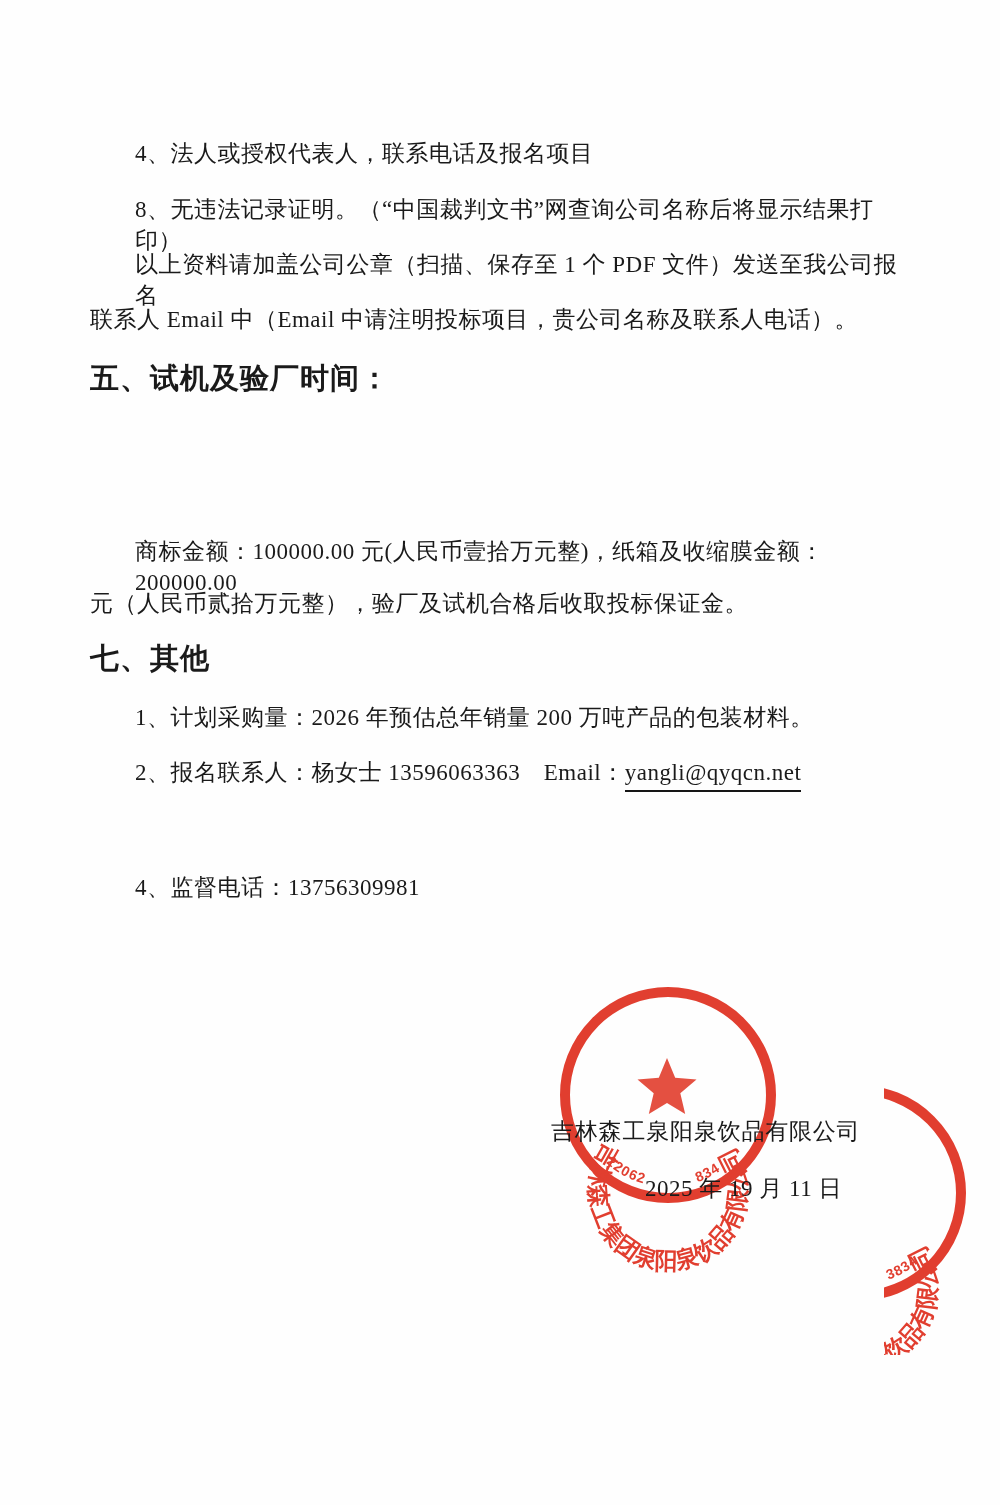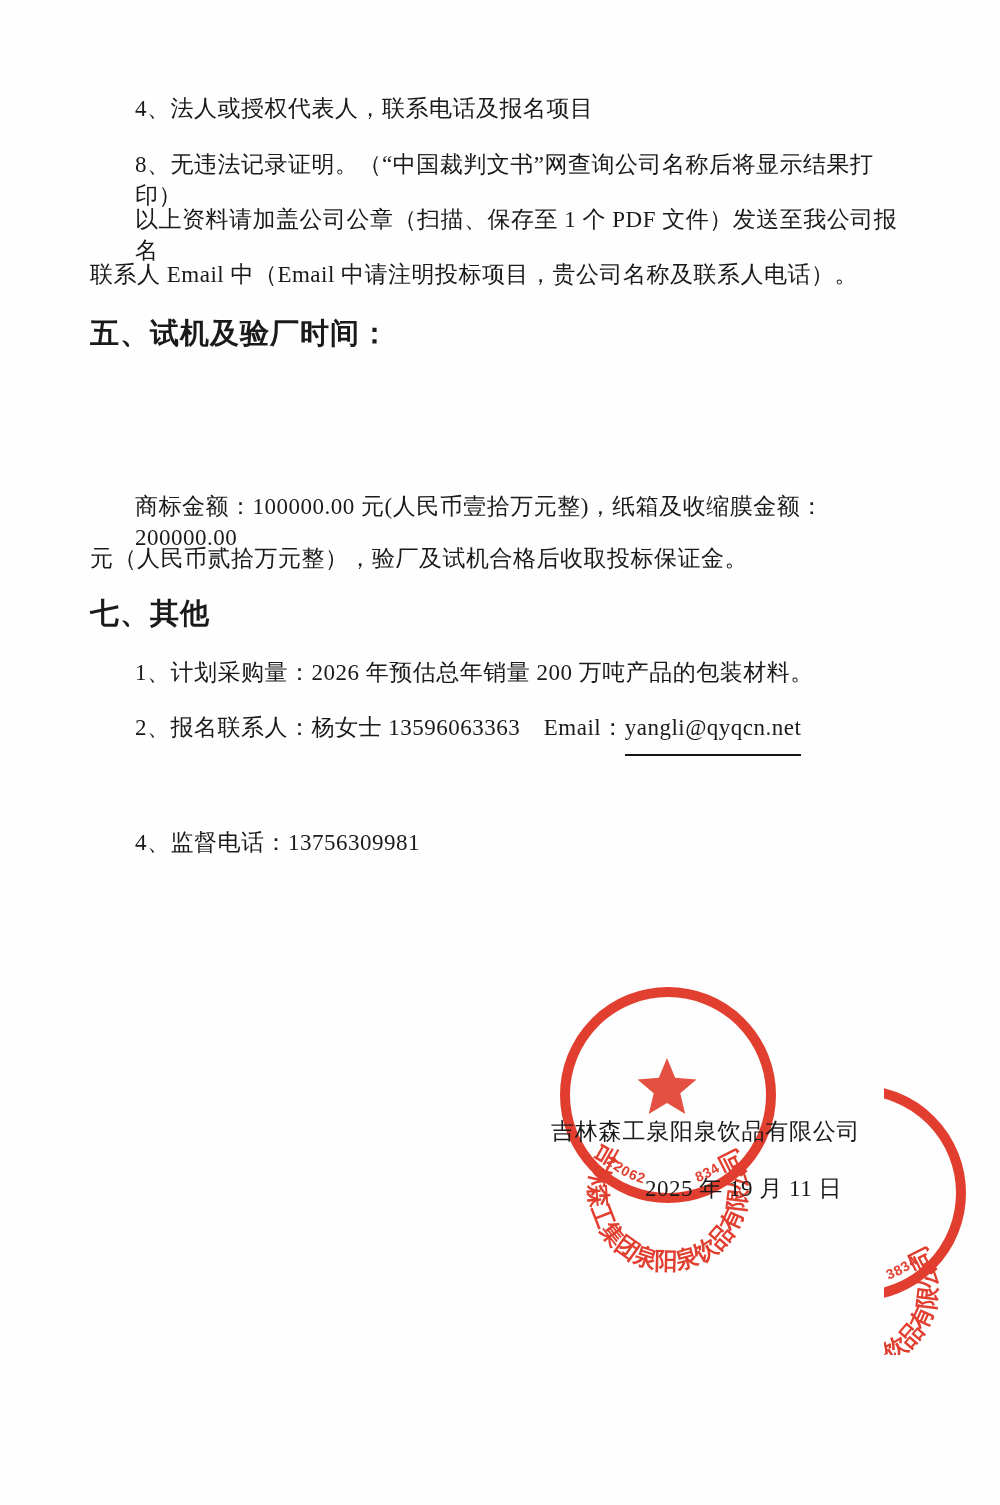--- a/index.html
+++ b/index.html
@@ -11,29 +11,30 @@
     overflow:hidden;
     font-family:"Liberation Serif","DejaVu Serif",serif;
     color:#1a1a1a;
   }
   .doc { position:absolute; inset:0; z-index:2; }
   .line {
     position:absolute; left:90px; width:828px;
     font-size:23px; line-height:31px;
     letter-spacing:0.5px;
     white-space:pre-wrap;
+    margin-top:45px;
   }
   .indent { left:135px; width:783px; }
   .heading {
     font-family:"Liberation Sans","DejaVu Sans",sans-serif;
     font-weight:700;
     font-size:29px; line-height:33px;
     letter-spacing:1px;
   }
-  .u { border-bottom:2px solid #161616; padding-bottom:14px; }
+  .u { border-bottom:2px solid #161616; padding-bottom:5px; }
   .sign-company {
     position:absolute; left:551px; top:1116px;
     font-size:23px; letter-spacing:0.8px;
     white-space:pre;
   }
   .sign-date {
     position:absolute; left:645px; top:1173px;
     font-size:23px; letter-spacing:0.5px;
     white-space:pre;
   }

